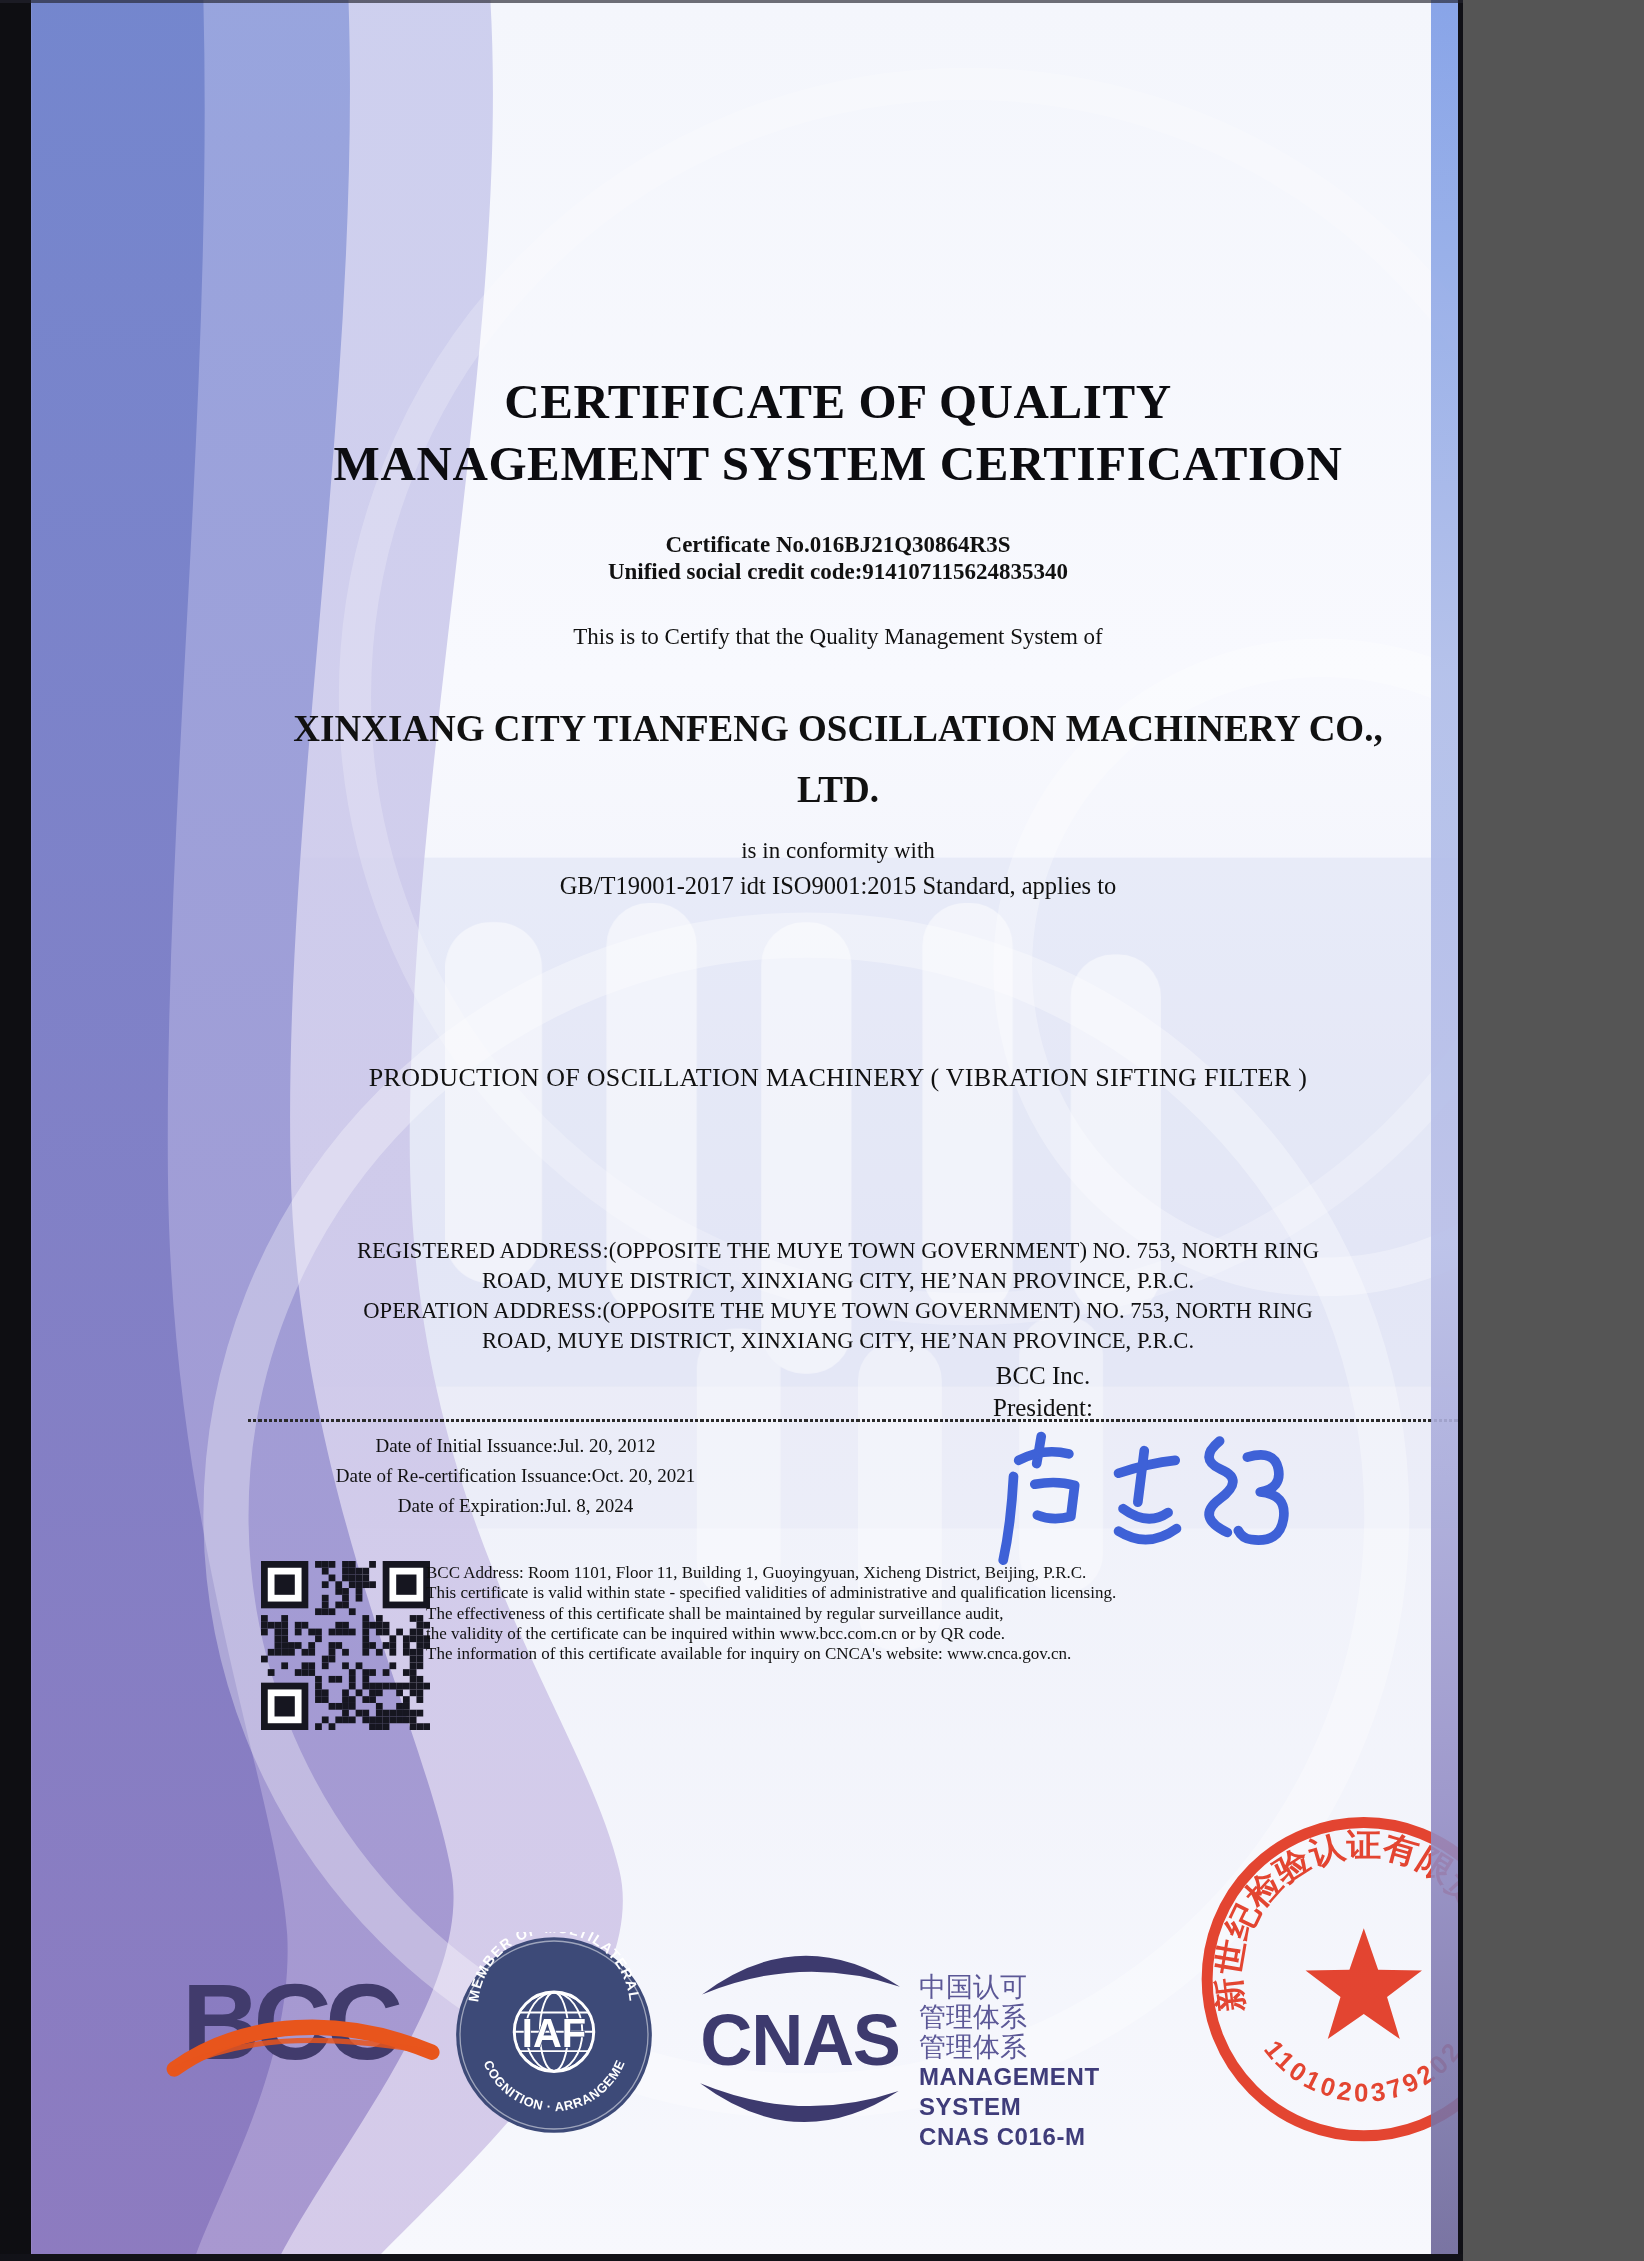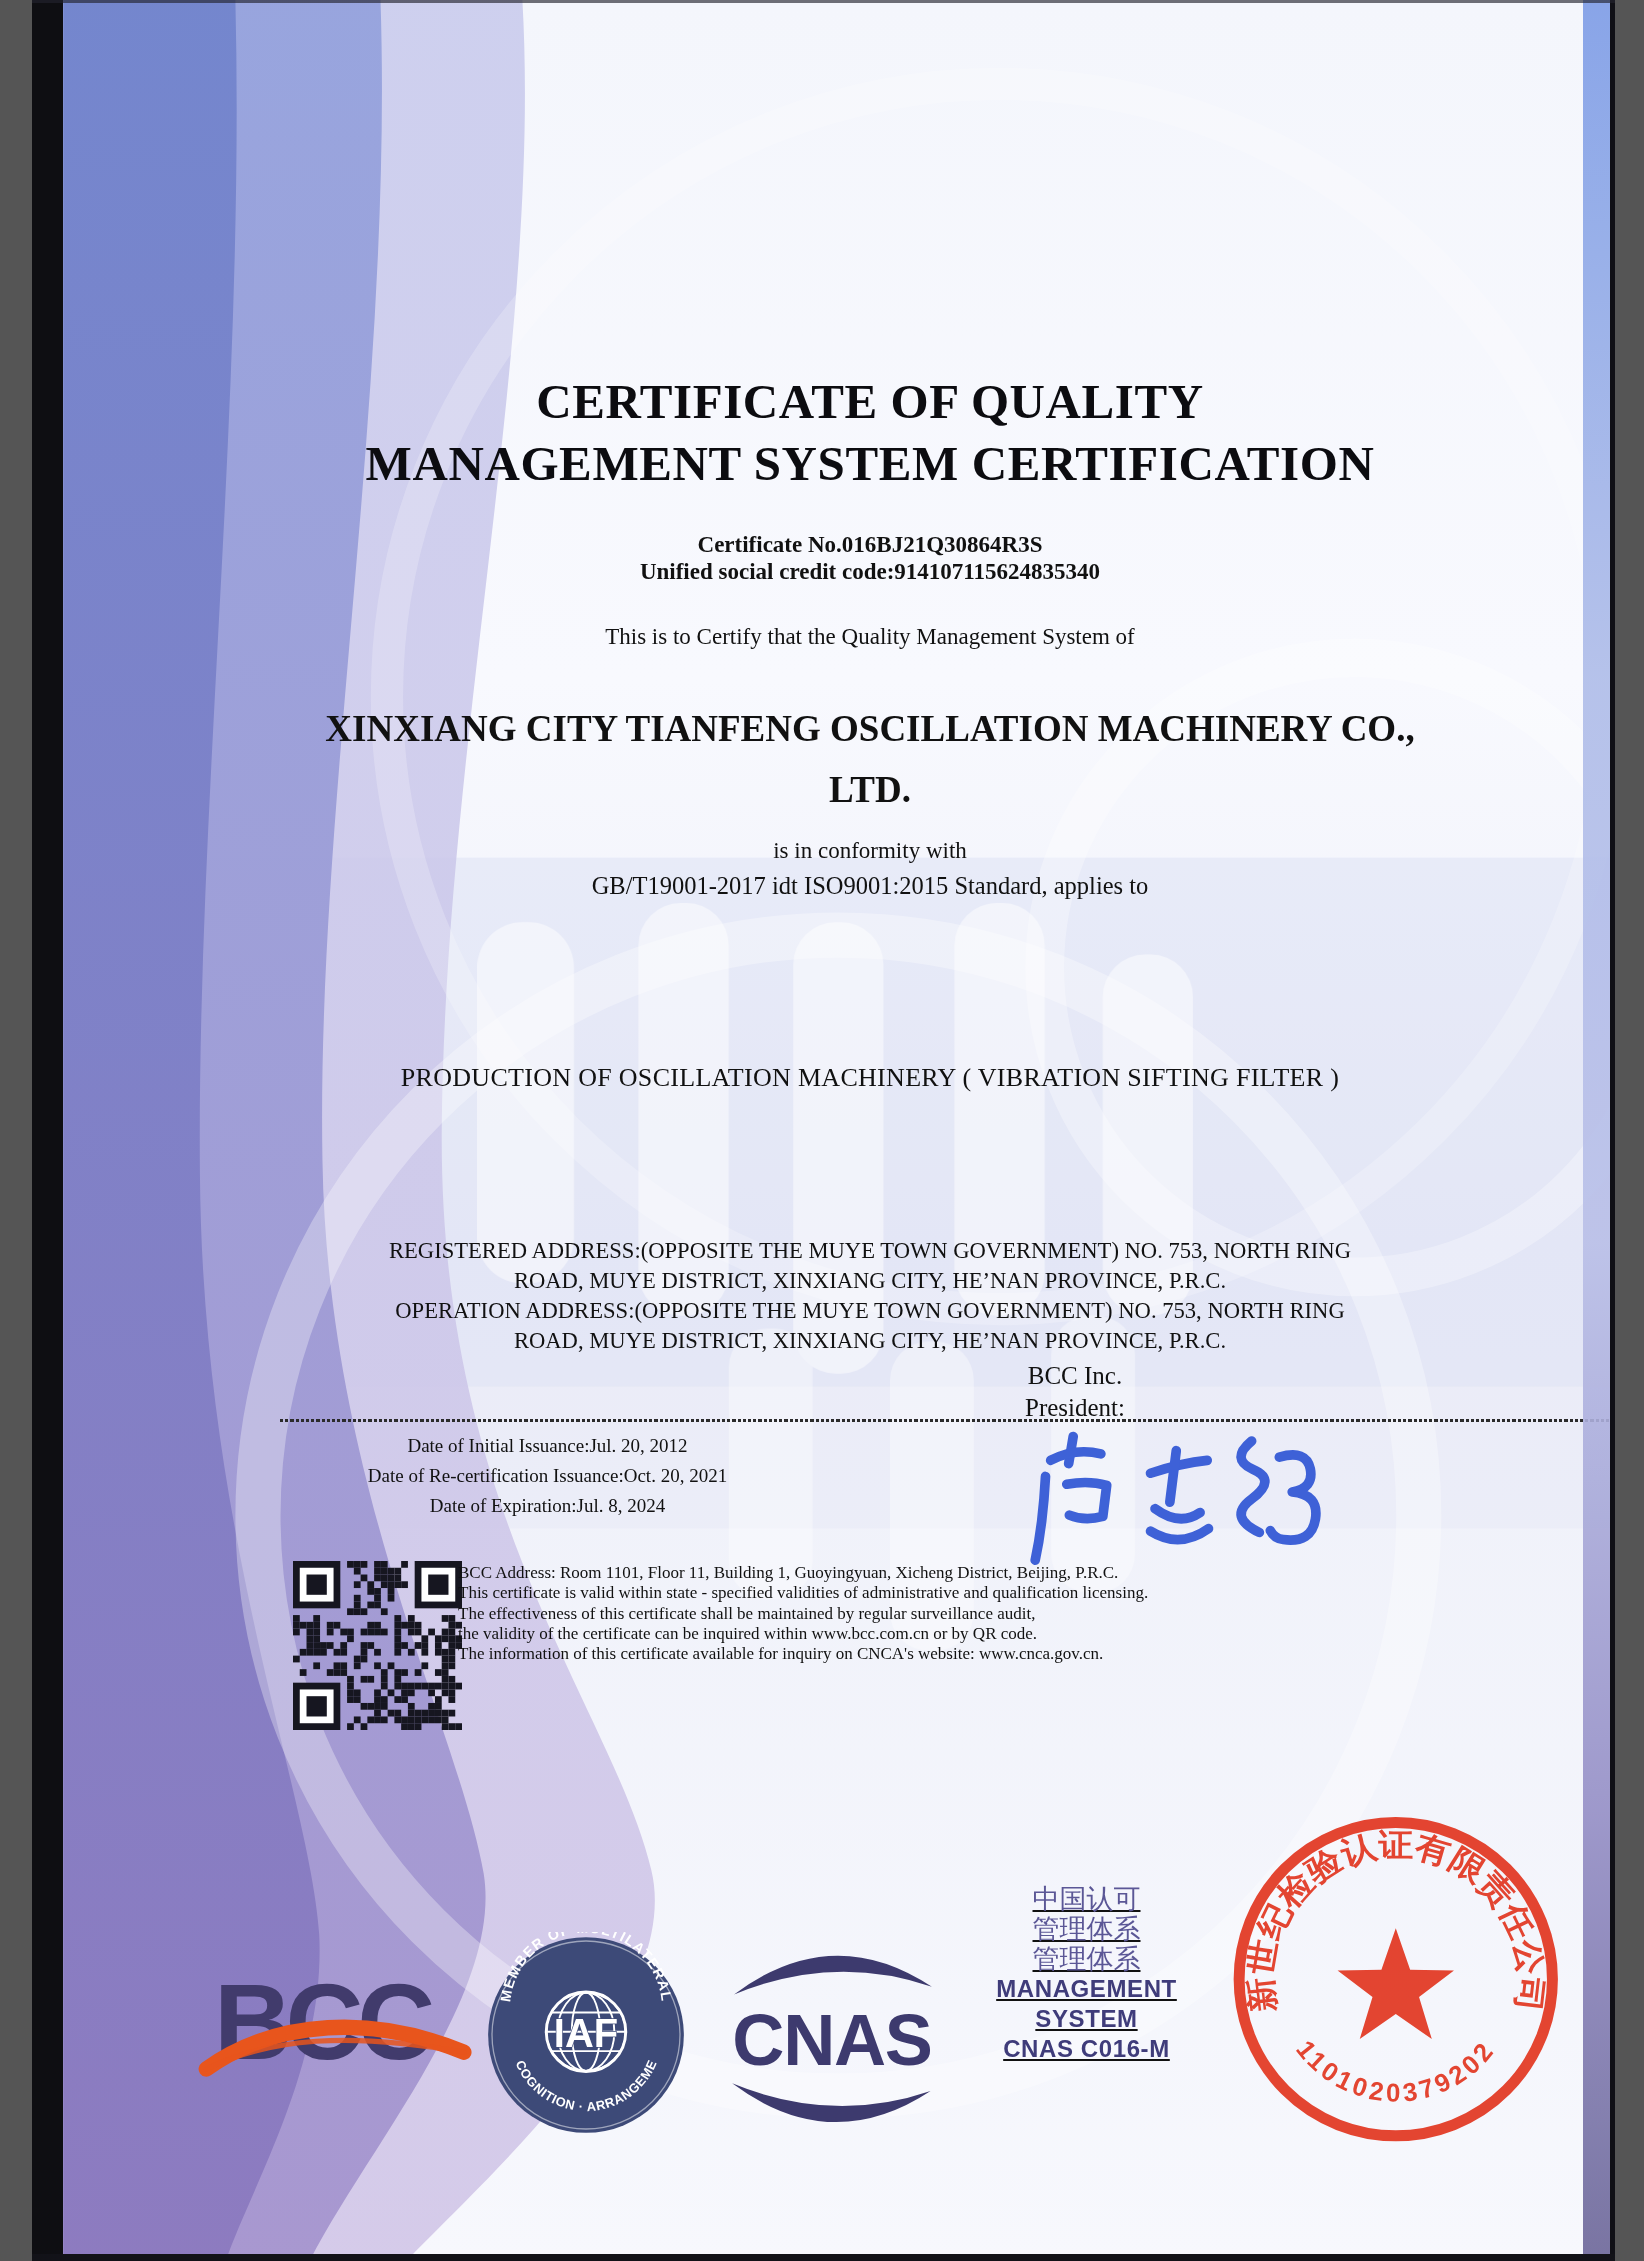--- a/index.html
+++ b/index.html
@@ -1,18 +1,18 @@
 <!DOCTYPE html>
 <html style="font-size:10.3px"><head>
 <meta charset="utf-8">
 <style>
   html,body{margin:0;padding:0;background:#555;}
-  .page{position:relative;width:1583px;height:2261px;overflow:hidden;
+  .page{position:relative;width:1463px;height:2261px;overflow:hidden;
         background:linear-gradient(180deg,#f4f6fc 0%,#f8f9fe 30%,#eef0f9 55%,#f7f8fd 100%);
-        font-family:"Liberation Serif", serif;color:#111;margin-left:32px;}
+        font-family:"Liberation Serif", serif;color:#111;}
   .abs{position:absolute;}
   svg{display:block;}
   
   .edge-left{left:0;top:0;width:31px;height:2261px;background:#0e0e12;z-index:8;}
   .edge-right-grad{right:5.2px;top:0;width:27px;height:2261px;z-index:8;
       background:linear-gradient(180deg,#7d9ce6 0%,#aebce9 30%,#b9bfe8 55%,#958fc6 80%,#6b6598 100%);opacity:.9;}
   .edge-right-black{right:0;top:0;width:5.2px;height:2261px;background:#101016;z-index:9;}
   .edge-bottom{left:0;bottom:0;width:1645px;height:7px;background:#121218;z-index:9;}
   .edge-top{left:0;top:0;width:1645px;height:3.2px;background:#23232e;opacity:.65;z-index:9;}
   
@@ -27,21 +27,21 @@
   .addresses{top:1236px;font-size:22.6px;line-height:30px;}
   .dotline{left:248px;top:1419px;width:1385px;height:3.2px;z-index:3;
       background:repeating-linear-gradient(90deg,#2b2b2b 0 3.2px,transparent 3.2px 5.2px);}
   .dates{left:193px;top:1431px;width:645px;text-align:center;font-size:19px;line-height:30px;z-index:3;}
   .issuer{left:914px;top:1360px;width:258px;text-align:center;font-size:25px;line-height:32px;z-index:3;}
   .fineprint{left:426px;top:1563px;width:967px;text-align:left;font-size:17px;line-height:20.3px;z-index:3;}
   .qr{left:261px;top:1561px;z-index:3;}
   
   .bcc-text{left:182px;top:1968px;width:245px;font-family:"Liberation Sans",sans-serif;
       font-weight:bold;font-size:108px;line-height:108px;letter-spacing:-6.4px;color:#413b6c;z-index:3;}
-  .accred{left:919px;top:1884px;width:271px;text-align:center;z-index:3;text-decoration:underline;}
+  .accred{left:919px;top:1972px;width:271px;text-align:left;z-index:3;}
   .accred .cn{font-size:27px;line-height:30px;color:#5b5796;font-family:"Liberation Sans",sans-serif;}
   .accred .en{font-size:24px;line-height:30px;color:#3f3c7a;font-weight:bold;font-family:"Liberation Sans",sans-serif;letter-spacing:0.6px;}
   .z5{z-index:5;} .z6{z-index:6;} .z0{z-index:0;left:0;top:0;}
 </style>
 </head>
 <body>
 
 <div class="page">
 
   <svg class="abs z0" width="1645" height="2261" viewBox="0 0 2550 3506">

